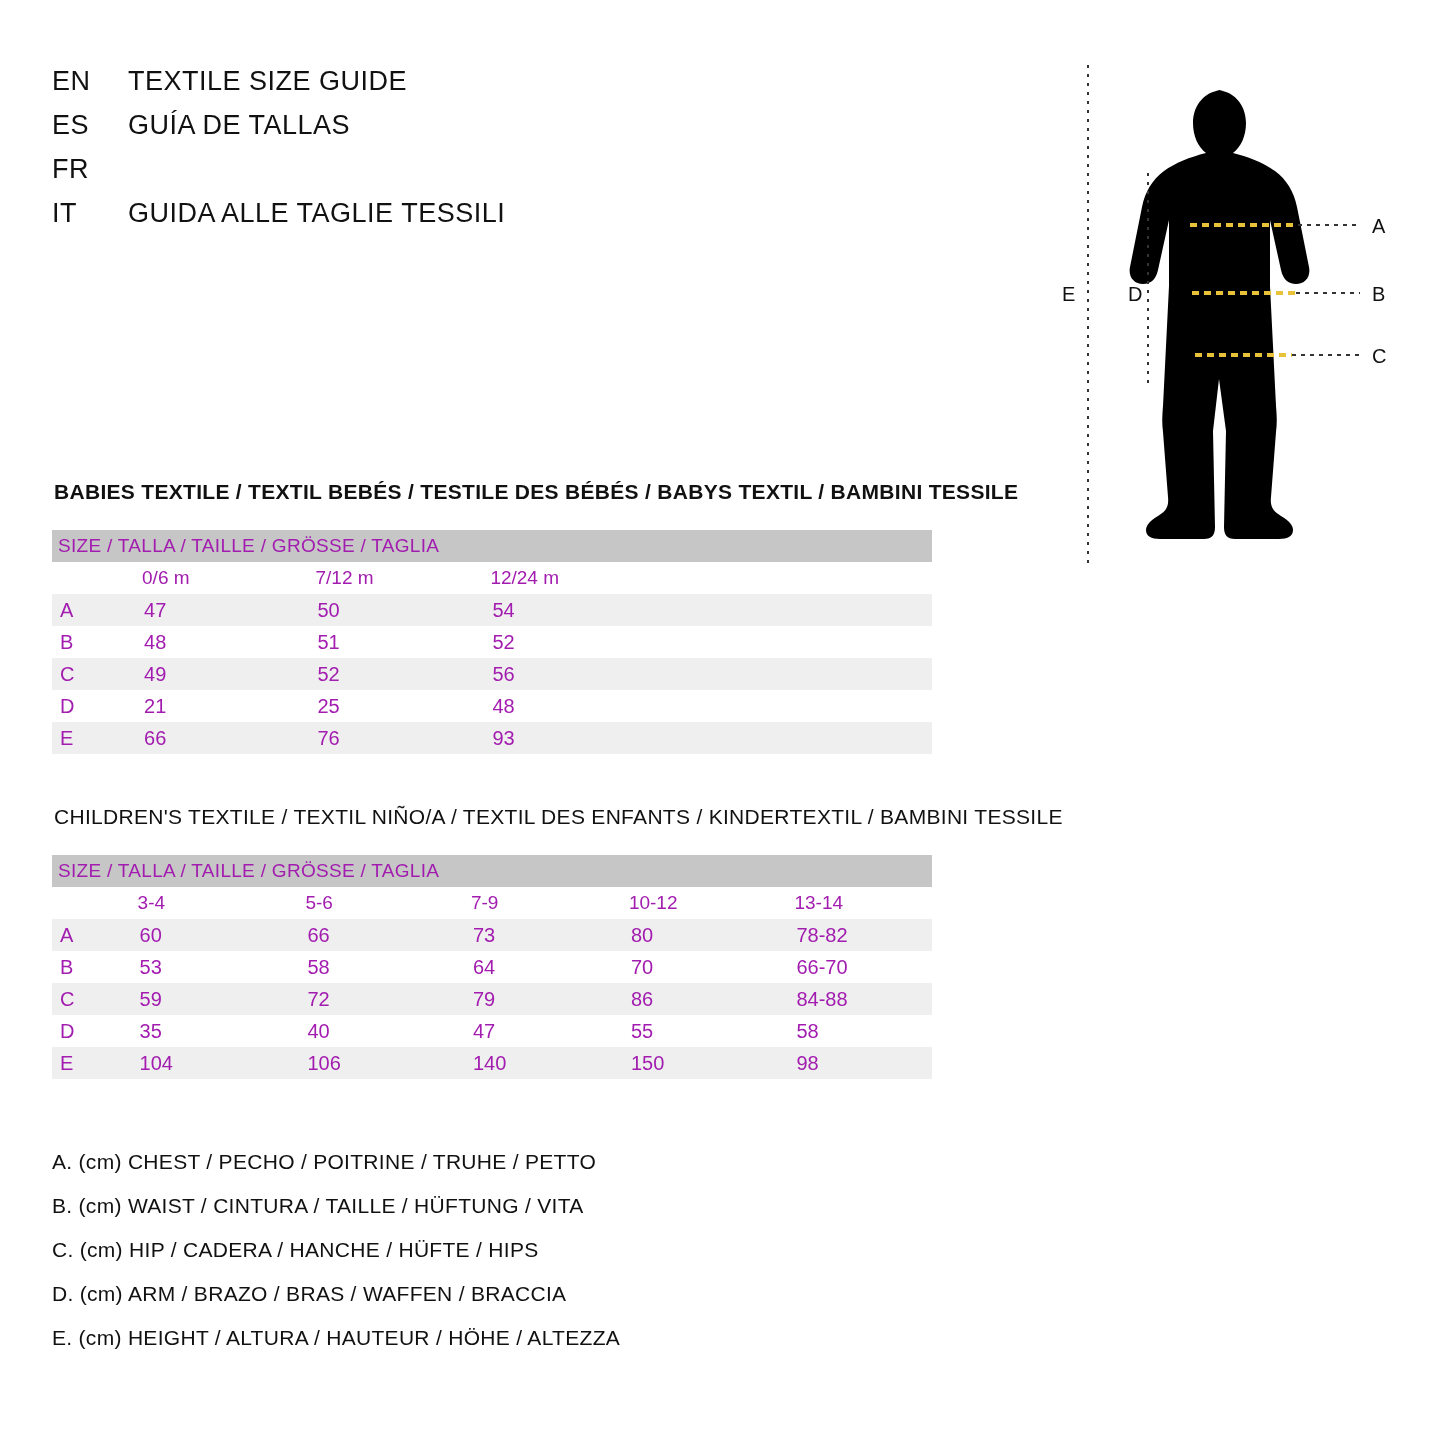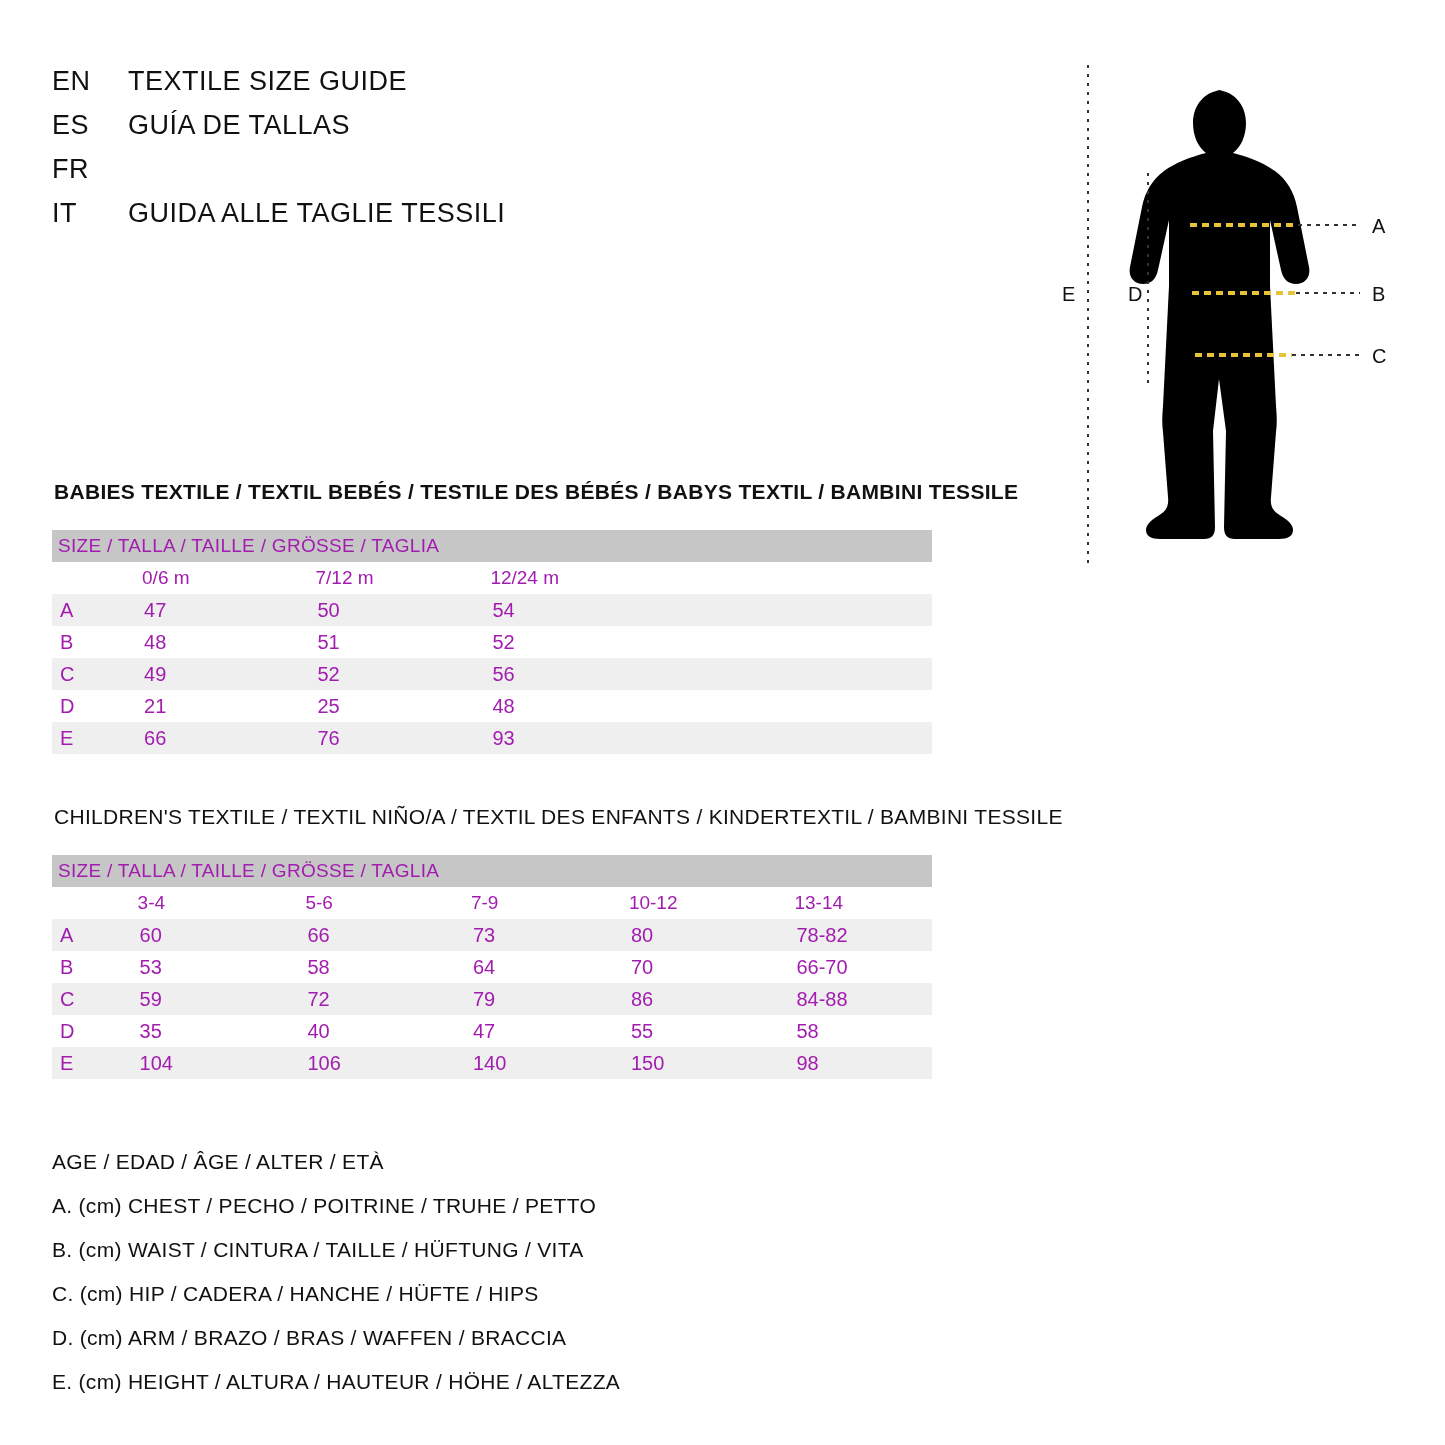--- a/index.html
+++ b/index.html
@@ -332,21 +332,20 @@
         <td class="c1 pad-cell">104</td>
         <td class="c2 pad-cell">106</td>
         <td class="c3 pad-cell">140</td>
         <td class="c4 pad-cell">150</td>
         <td class="c5 pad-cell">98</td>
       </tr>
     </tbody>
   </table>
 
   <div class="legend">
-    <div class="legend-row">AGE / EDAD / ÂGE / ALTER / ETÀ</div>
     <div class="legend-row">A. (cm) CHEST / PECHO / POITRINE / TRUHE / PETTO</div>
     <div class="legend-row">B. (cm) WAIST / CINTURA / TAILLE / HÜFTUNG / VITA</div>
     <div class="legend-row">C. (cm) HIP / CADERA / HANCHE / HÜFTE / HIPS</div>
     <div class="legend-row">D. (cm) ARM / BRAZO / BRAS / WAFFEN / BRACCIA</div>
     <div class="legend-row">E. (cm) HEIGHT / ALTURA / HAUTEUR / HÖHE / ALTEZZA</div>
   </div>
 
 </div>
 
 </body></html>

